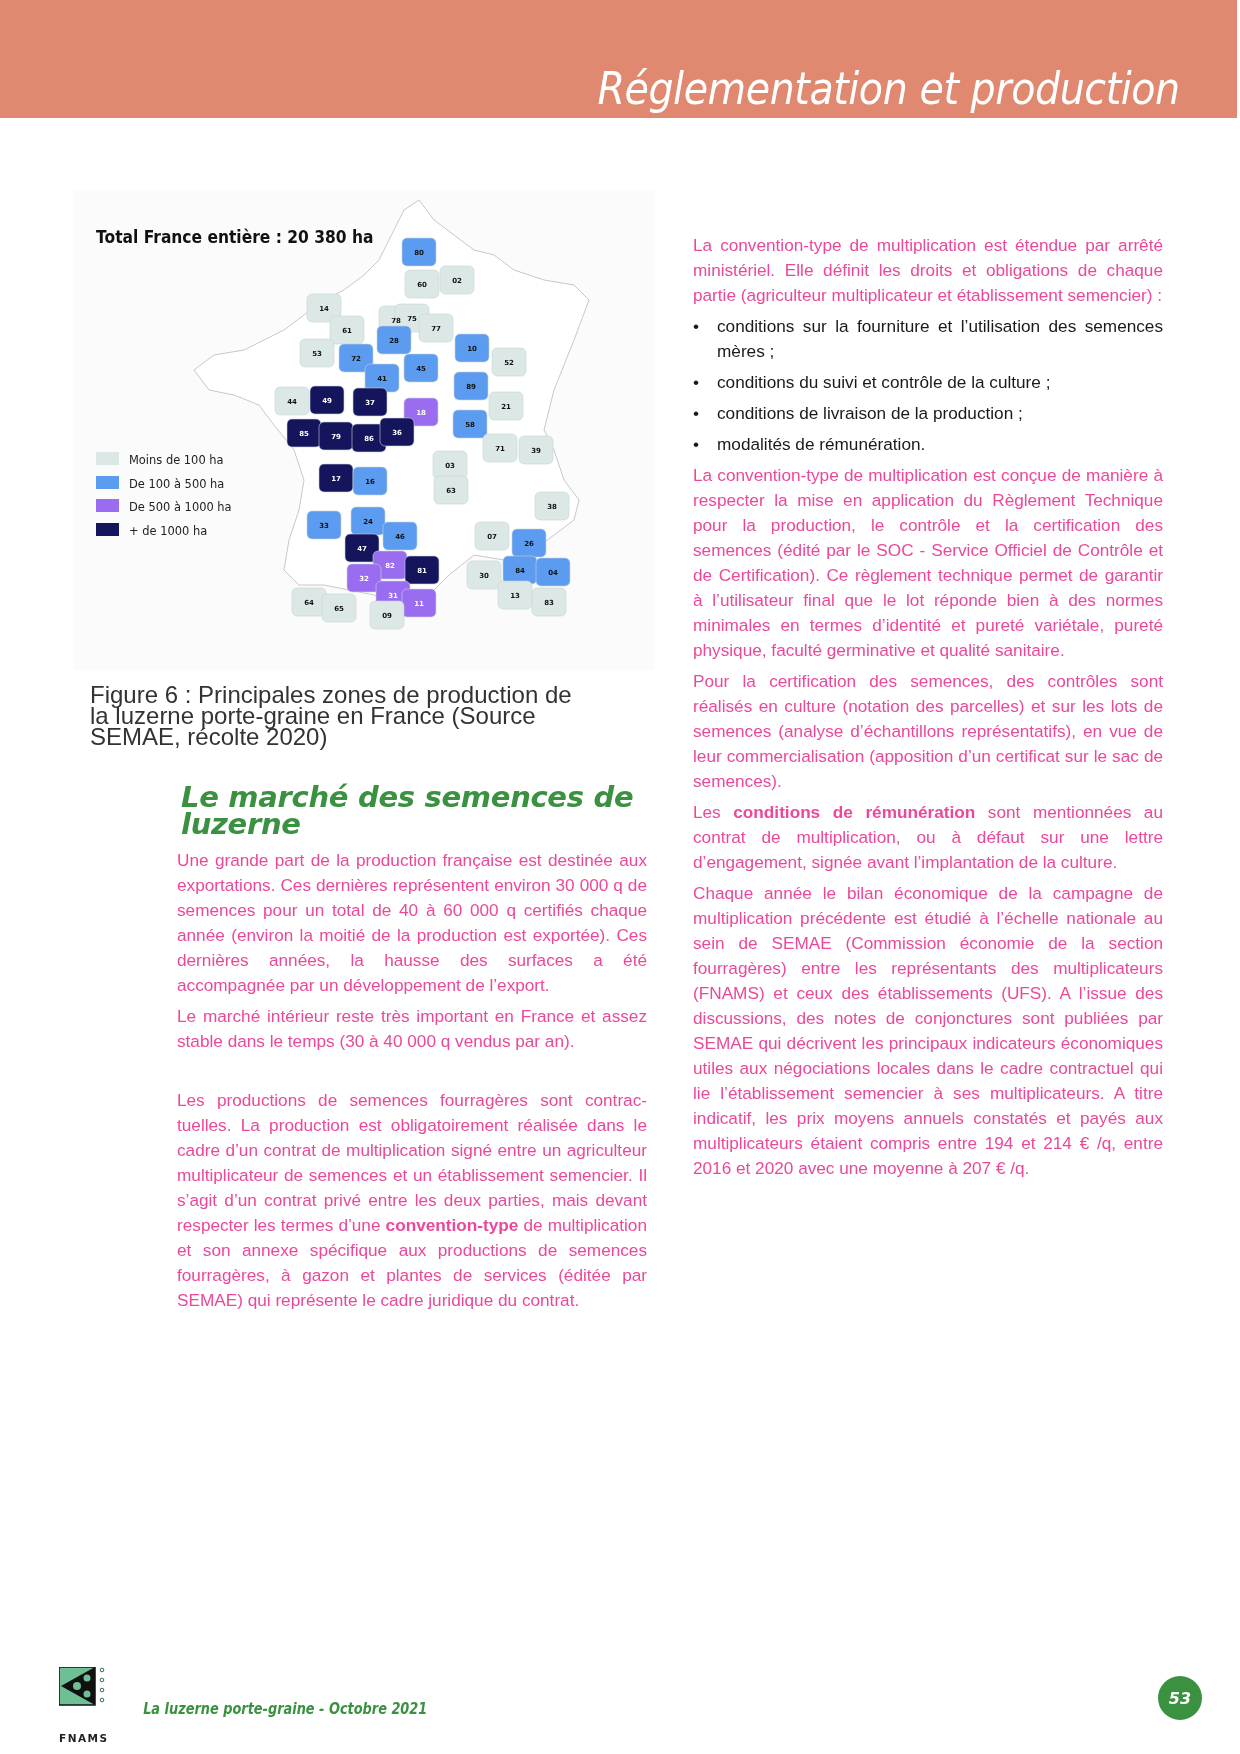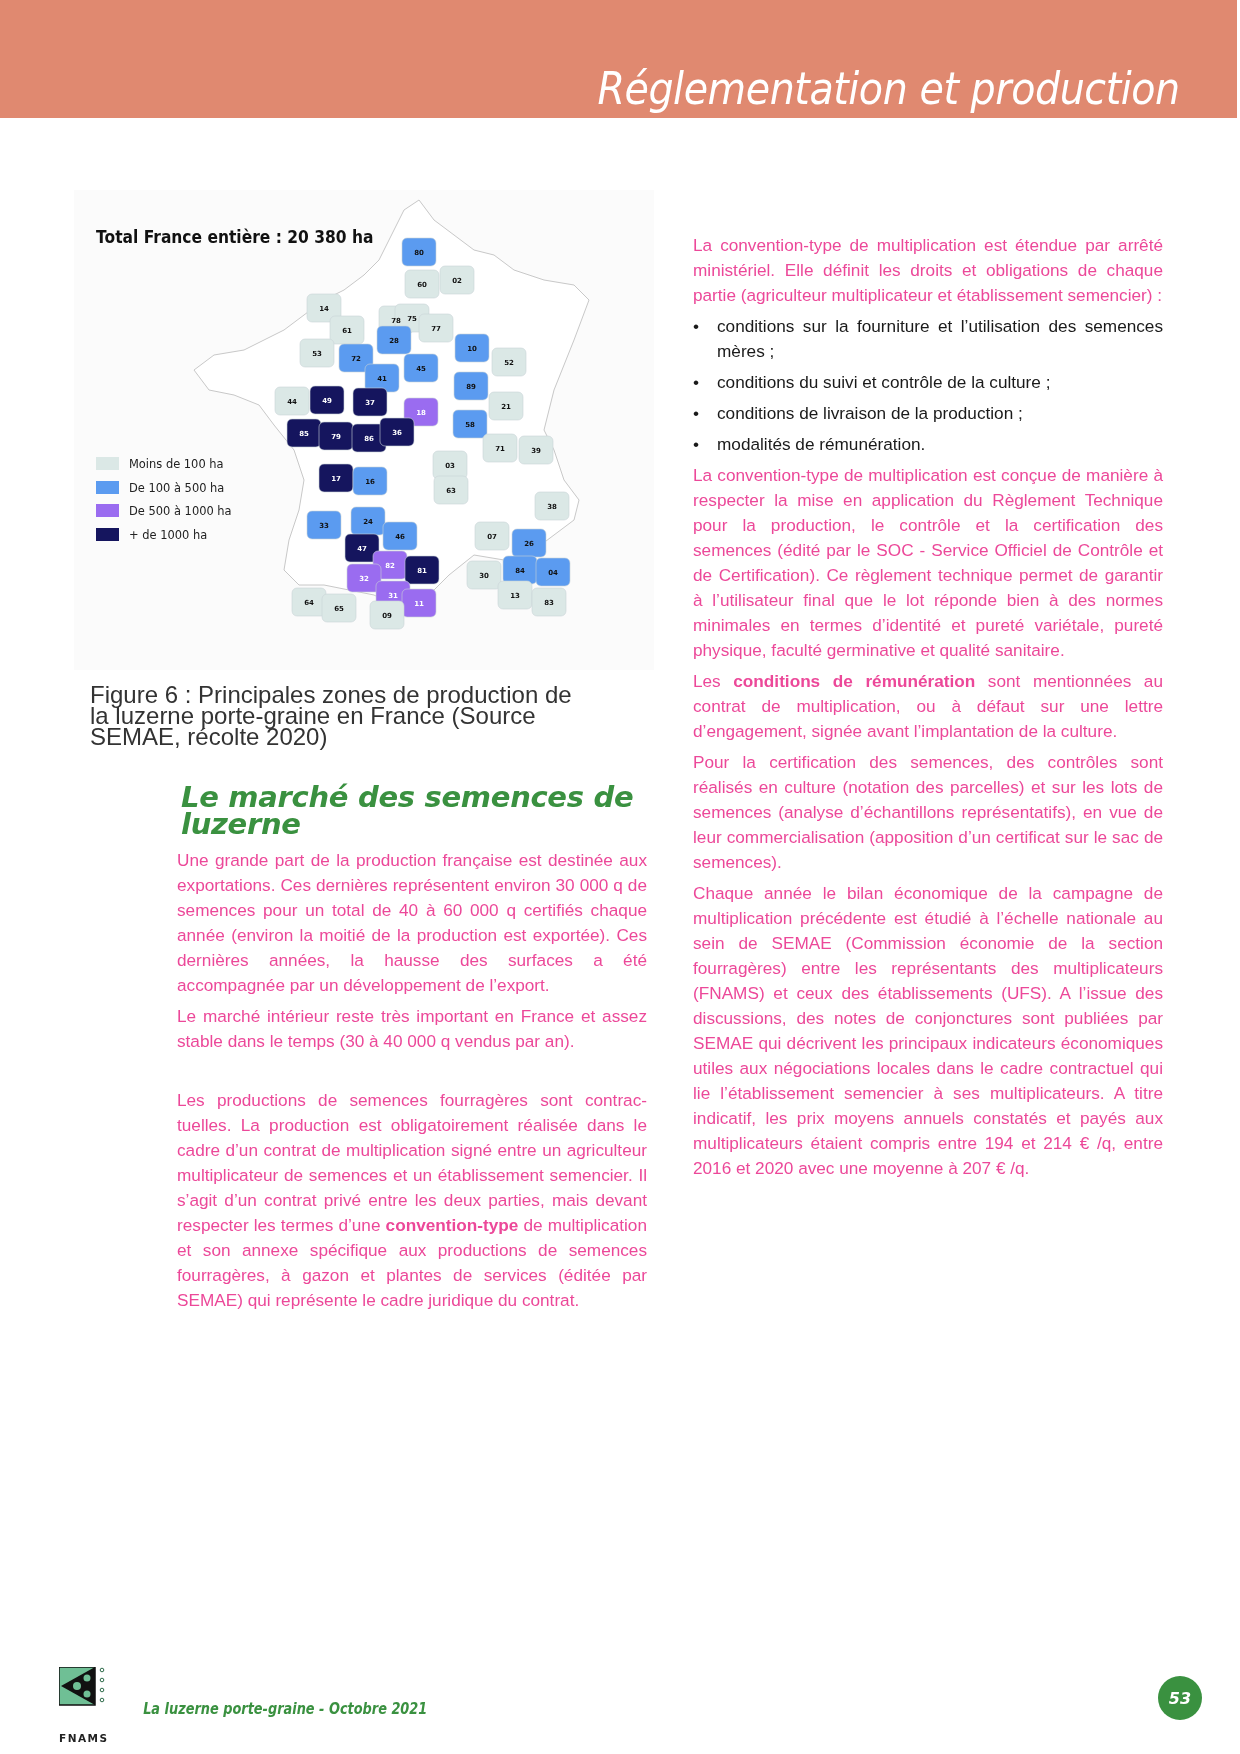--- a/index.html
+++ b/index.html
@@ -21,21 +21,21 @@
   }
 
   
   .figure { position: absolute; left: 74px; top: 190px; width: 580px; height: 480px; background: #fbfbfb; }
   .map-total {
     position: absolute; left: 22px; top: 36px;
     font-family: "DejaVu Sans", sans-serif; font-weight: bold; font-size: 18px;
     color: #111; transform: scaleX(0.86); transform-origin: left center; white-space: nowrap;
   }
   .legend { position: absolute; left: 22px; top: 262px; }
-  .legend-item { display: flex; align-items: center; height: 23.5px; }
+  .legend-item { display: flex; height: 23.5px; }
   .legend-swatch { width: 23px; height: 13px; margin-right: 10px; }
   .legend-label {
     font-family: "DejaVu Sans", sans-serif; font-size: 13px; color: #222;
     transform: scaleX(0.88); transform-origin: left center; white-space: nowrap;
   }
   .map-svg { position: absolute; left: 0; top: 0; }
   .fig-caption {
     position: absolute; left: 90px; top: 684px; width: 500px;
     font-size: 24px; line-height: 21px; color: #333; font-weight: 300;
     font-family: "Liberation Sans", sans-serif;
@@ -234,22 +234,22 @@
 
 <div class="col-right">
   <p class="body">La convention-type de multiplication est étendue par arrêté ministériel. Elle définit les droits et obligations de chaque partie (agriculteur multiplicateur et établis­sement semencier) :</p>
   <ul class="bullets">
     <li><span class="bullet-dot">•</span><span>conditions sur la fourniture et l’utilisation des se­mences mères ;</span></li>
     <li><span class="bullet-dot">•</span><span>conditions du suivi et contrôle de la culture ;</span></li>
     <li><span class="bullet-dot">•</span><span>conditions de livraison de la production ;</span></li>
     <li><span class="bullet-dot">•</span><span>modalités de rémunération.</span></li>
   </ul>
   <p class="body">La convention-type de multiplication est conçue de ma­nière à respecter la mise en application du Règlement Technique pour la production, le contrôle et la certifi­cation des semences (édité par le SOC - Service Officiel de Contrôle et de Certification). Ce règlement technique permet de garantir à l’utilisateur final que le lot réponde bien à des normes minimales en termes d’identité et pureté variétale, pureté physique, faculté germinative et qualité sanitaire.</p>
+  <p class="body">Pour la certification des semences, des contrôles sont réalisés en culture (notation des parcelles) et sur les lots de semences (analyse d’échantillons représenta­tifs), en vue de leur commercialisation (apposition d’un certificat sur le sac de semences).</p>
   <p class="body"><span>Les </span><b>conditions de rémunération</b><span> sont mentionnées au contrat de multiplication, ou à défaut sur une lettre d’engagement, signée avant l’implantation de la culture.</span></p>
-  <p class="body">Pour la certification des semences, des contrôles sont réalisés en culture (notation des parcelles) et sur les lots de semences (analyse d’échantillons représenta­tifs), en vue de leur commercialisation (apposition d’un certificat sur le sac de semences).</p>
   <p class="body">Chaque année le bilan économique de la campagne de multiplication précédente est étudié à l’échelle na­tionale au sein de SEMAE (Commission économie de la section fourragères) entre les représentants des multi­plicateurs (FNAMS) et ceux des établissements (UFS). A l’issue des discussions, des notes de conjonctures sont publiées par SEMAE qui décrivent les principaux indica­teurs économiques utiles aux négociations locales dans le cadre contractuel qui lie l’établissement semencier à ses multiplicateurs. A titre indicatif, les prix moyens annuels constatés et payés aux multiplicateurs étaient compris entre 194 et 214 € /q, entre 2016 et 2020 avec une moyenne à 207 € /q.</p>
 </div>
 
 <svg class="footer-logo" viewBox="0 0 48 52" width="48" height="52">
   <rect x="0" y="0" width="36" height="38" fill="#6fbf95" stroke="#111" stroke-width="1.5"></rect>
   <polygon points="36,0 36,38 2,19" fill="#111"></polygon>
   <circle cx="18" cy="19" r="4" fill="#6fbf95"></circle>
   <circle cx="28" cy="11" r="3.5" fill="#6fbf95"></circle>
   <circle cx="28" cy="27" r="3.5" fill="#6fbf95"></circle>
   <circle cx="43" cy="3" r="1.8" fill="none" stroke="#2e6b4a" stroke-width="1"></circle>

